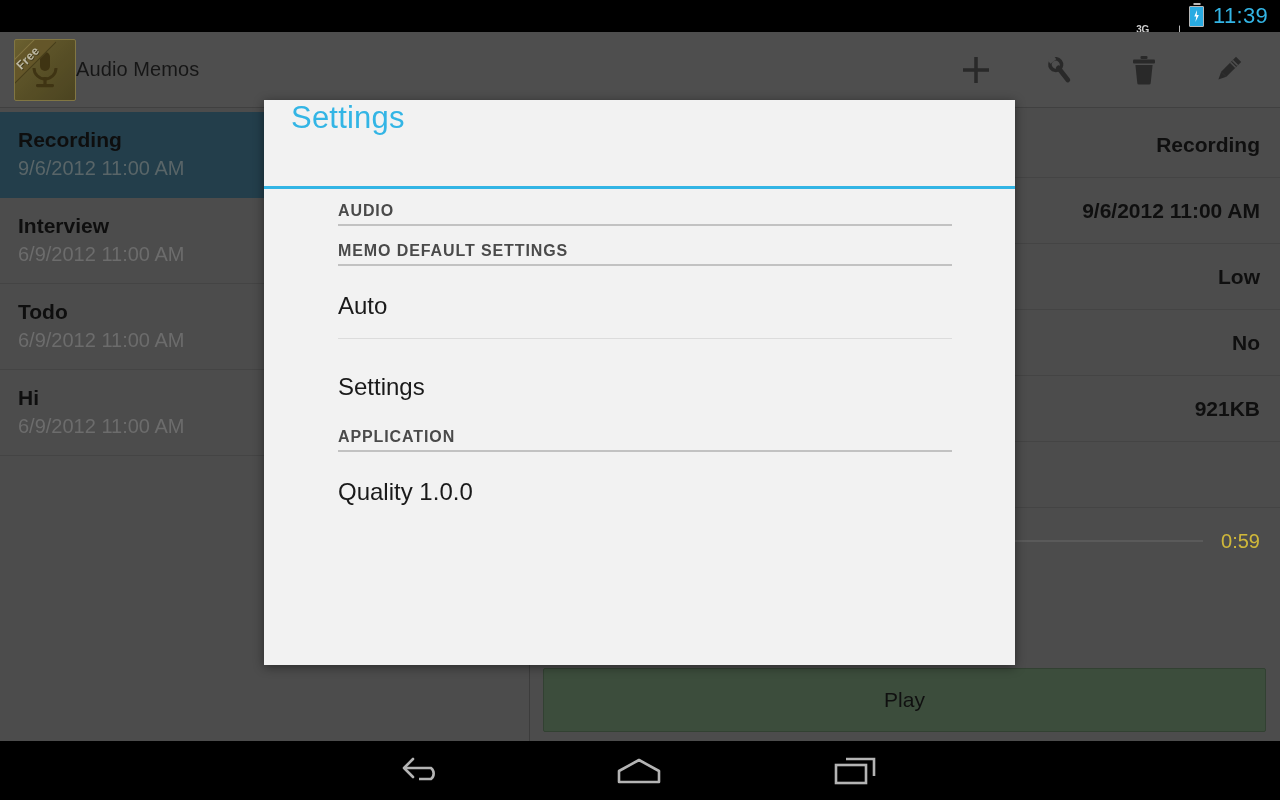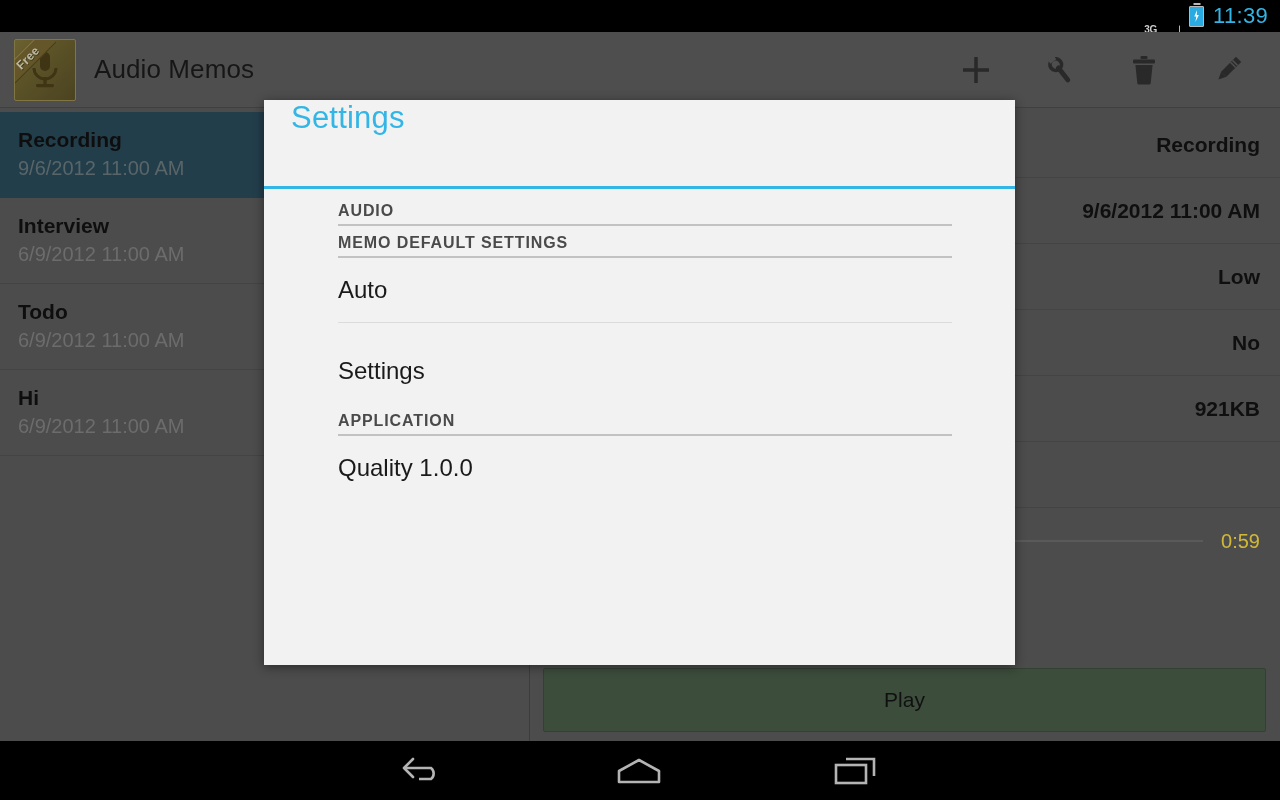--- a/index.html
+++ b/index.html
@@ -31,21 +31,21 @@
     display: flex;
     align-items: center;
     justify-content: flex-end;
     padding-right: 12px;
     gap: 9px;
   }
   .sb-net {
     display: flex;
     align-items: flex-end;
     height: 20px;
-    gap: 8px;
+    gap: 16px;
     margin-top: 28px;
   }
   .sb-net-label {
     font-size: 10px;
     color: #cfcfcf;
     line-height: 9px;
     font-weight: bold;
     letter-spacing: -0.3px;
     margin-bottom: 6px;
   }
@@ -127,23 +127,22 @@
     border-bottom: 1px solid #564b22;
     color: #e8e2c8;
     font-size: 12px;
     font-weight: bold;
     text-align: center;
     line-height: 16px;
     letter-spacing: 0.4px;
     text-shadow: 0 1px 0 rgba(0,0,0,.45);
   }
   #app-title {
-    font-size: 26px;
+    font-size: 20px;
     color: #1c1c1c;
-    margin-left: 18px;
     letter-spacing: 0.1px;
   }
   #ab-actions {
     margin-left: auto;
     display: flex;
     align-items: center;
     gap: 36px;
     padding-right: 14px;
   }
   .ab-btn {
@@ -289,21 +288,21 @@
     color: #33b5e5;
     letter-spacing: 0.2px;
   }
   #dialog-body {
     flex: 1 1 auto;
     overflow: hidden;
     padding-top: 5px;
     background: #f2f2f2;
   }
   .pref-section-header {
-    margin: 0 63px 0 74px;
+    margin: 0 63px 8px 74px;
     padding: 8px 0 4px 0;
     font-size: 16px;
     font-weight: bold;
     color: #4a4a4a;
     letter-spacing: 0.9px;
     border-bottom: 2px solid #c2c2c2;
   }
   .pref-row {
     margin: 0 63px 0 74px;
     height: 65px;

